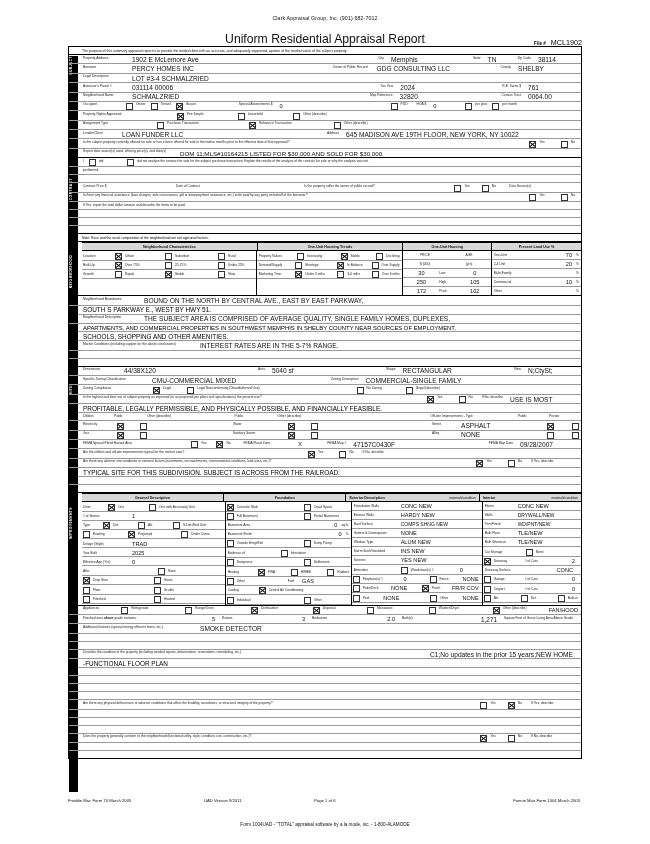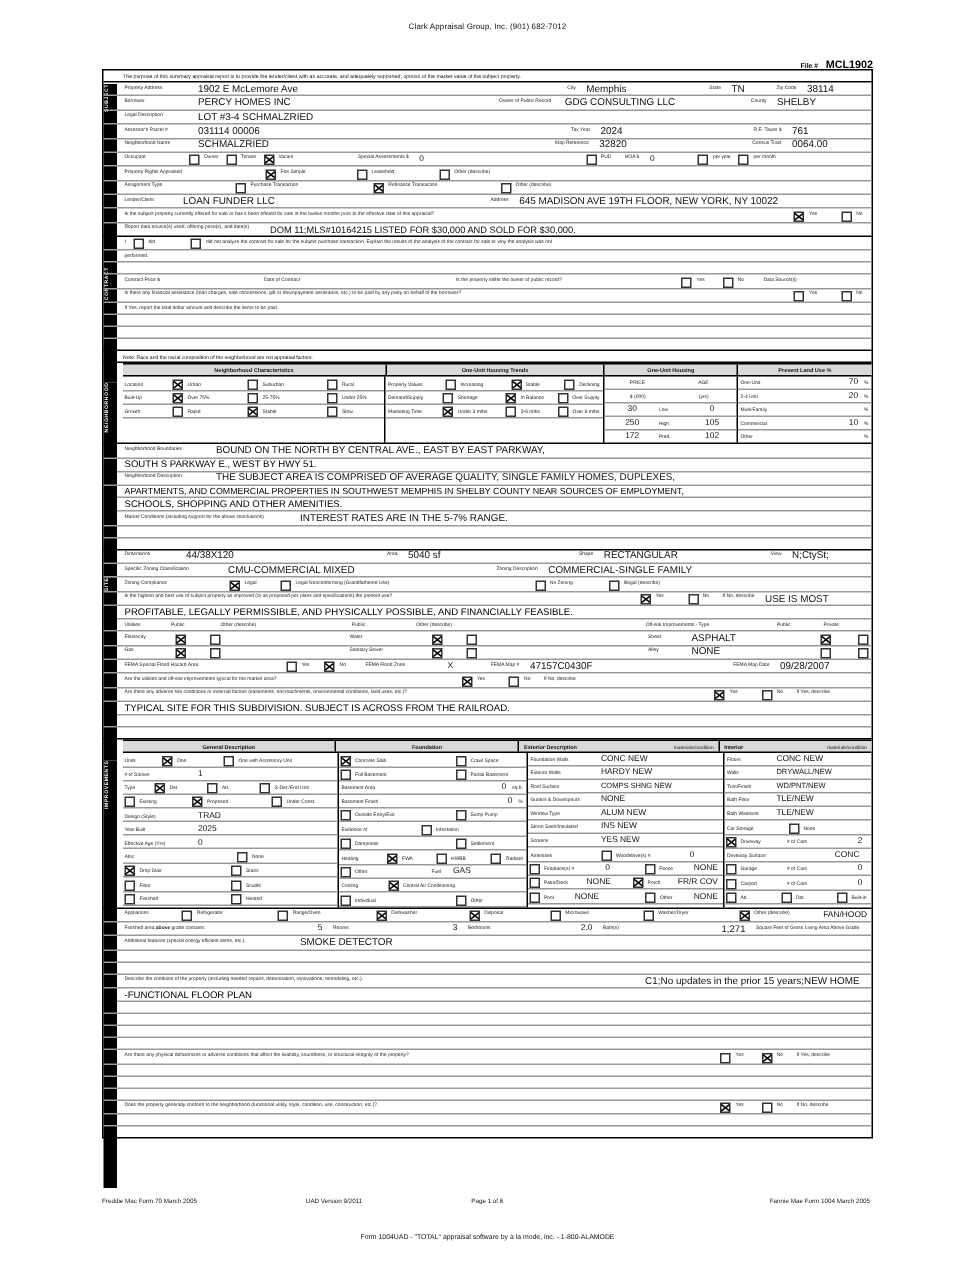--- a/index.html
+++ b/index.html
@@ -4,21 +4,21 @@
 <style>
   html,body{margin:0;padding:0;background:#c8c8c8;}
   body{font-family:"Liberation Sans",sans-serif;}
   .page{width:650px;height:844px;background:#fff;position:relative;overflow:hidden;margin:0 auto;
         box-shadow:0 0 0 1px #bbb;}
   .sheet{position:absolute;left:8px;top:6px;width:634px;height:820px;background:#fff;}
   .hdr-co{text-align:center;font-size:5.3px;color:#111;padding-top:9px;letter-spacing:.1px;}
   .hdr-title{text-align:center;font-size:12.2px;color:#111;margin-top:11px;font-weight:400;}
   .fileno{position:absolute;right:60px;top:32px;font-size:5px;}
   .fileno b{font-size:4.6px;font-weight:700;}
-  .fileno span{font-size:7.2px;margin-left:5px;font-weight:bold;}
+  .fileno span{font-size:7.2px;margin-left:5px;}
   .form{position:absolute;left:60px;top:40px;width:512px;border:1px solid #000;background:#fff;}
   .spine{position:absolute;left:0;top:0;width:9px;background:#000;}
   .spine span{display:block;color:#fff;font-size:3.4px;letter-spacing:.4px;font-weight:700;
      writing-mode:vertical-rl;transform:rotate(180deg);white-space:nowrap;text-align:center;
      width:9px;}
   .purpose{font-size:3.5px;color:#111;padding:1.5px 4px 1.5px 13px;border-bottom:1px solid #000;
      display:flex;justify-content:space-between;}
   .row{display:flex;align-items:stretch;border-bottom:1px solid #9a9a9a;min-height:8.2px;
        padding-left:13px;position:relative;}
   .row.thin{min-height:7px;}
@@ -50,20 +50,21 @@
   .wrapline{font-size:6.4px;padding:0.6px 3px 0.5px 14px;border-bottom:1px solid #9a9a9a;
      white-space:nowrap;}
 </style>
 </head>
 <body>
 
 <div class="page">
  <div class="sheet">
 
   <div class="hdr-co">Clark Appraisal Group, Inc. (901) 682-7012</div>
+  <div class="hdr-title">Uniform Residential Appraisal Report</div>
   <div class="fileno">
     <b>File #</b><span>MCL1902</span>
   </div>
 
   <div class="form">
 
     <div class="spine" style="top:9px;height:122px;">
           <span>SUBJECT</span>
         </div>
     <div class="spine" style="top:131px;height:77px;">

